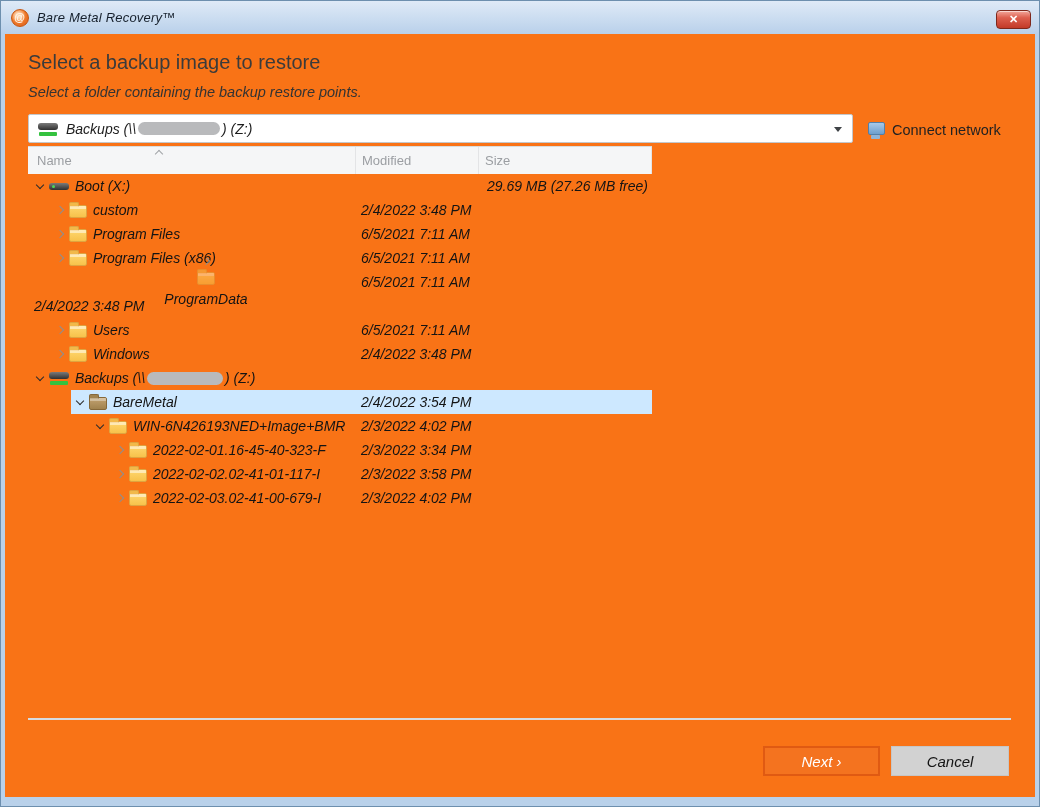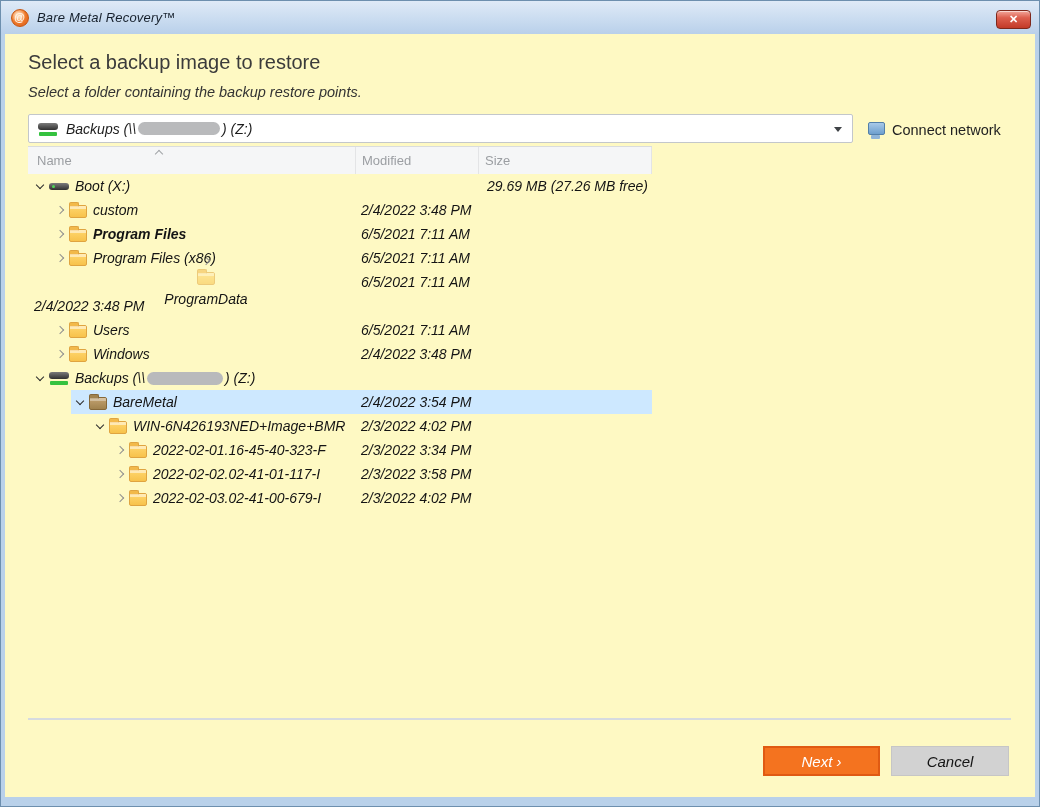--- a/index.html
+++ b/index.html
@@ -27,21 +27,21 @@
   .close-btn {
     position:absolute; right:8px; top:9px; width:35px; height:19px;
     background:linear-gradient(#f3a79b,#dd5f4e 40%,#c23a28);
     border:1px solid #7e281c; border-radius:4px;
     color:#fff; font-size:11px; font-weight:bold; text-align:center; line-height:17px;
     box-shadow:inset 0 1px 0 rgba(255,255,255,.55); cursor:default;
   }
 
   .content {
     position:absolute; top:33px; left:4px; right:4px; bottom:9px;
-    background:#fef9c3;
+    background:#f97316;
   }
 
   .page-heading {
     position:absolute; left:23px; top:17px;
     font-size:20px; color:#3b3b3b; font-weight:normal;
   }
   .page-subheading {
     position:absolute; left:23px; top:50px;
     font-size:14.5px; font-style:italic; color:#333;
   }
@@ -212,21 +212,21 @@
     <div class="cell name-cell" style="padding-left: 29px;">
       <span class="chev collapsed"></span>
       <span class="tree-icon folder"></span>
       <span class="row-label">custom</span>
     </div>
     <div class="cell mod-cell">2/4/2022 3:48 PM</div>
     <div class="cell size-cell"></div>
   </div>
           <div class="tree-row">
 
-    <div class="cell name-cell" style="padding-left: 29px; font-weight: bold;">
+    <div class="cell name-cell" style="padding-left: 29px;">
       <span class="chev collapsed"></span>
       <span class="tree-icon folder"></span>
       <span class="row-label">Program Files</span>
     </div>
     <div class="cell mod-cell">6/5/2021 7:11 AM</div>
     <div class="cell size-cell"></div>
   </div>
           <div class="tree-row">
 
     <div class="cell name-cell" style="padding-left: 29px;">

